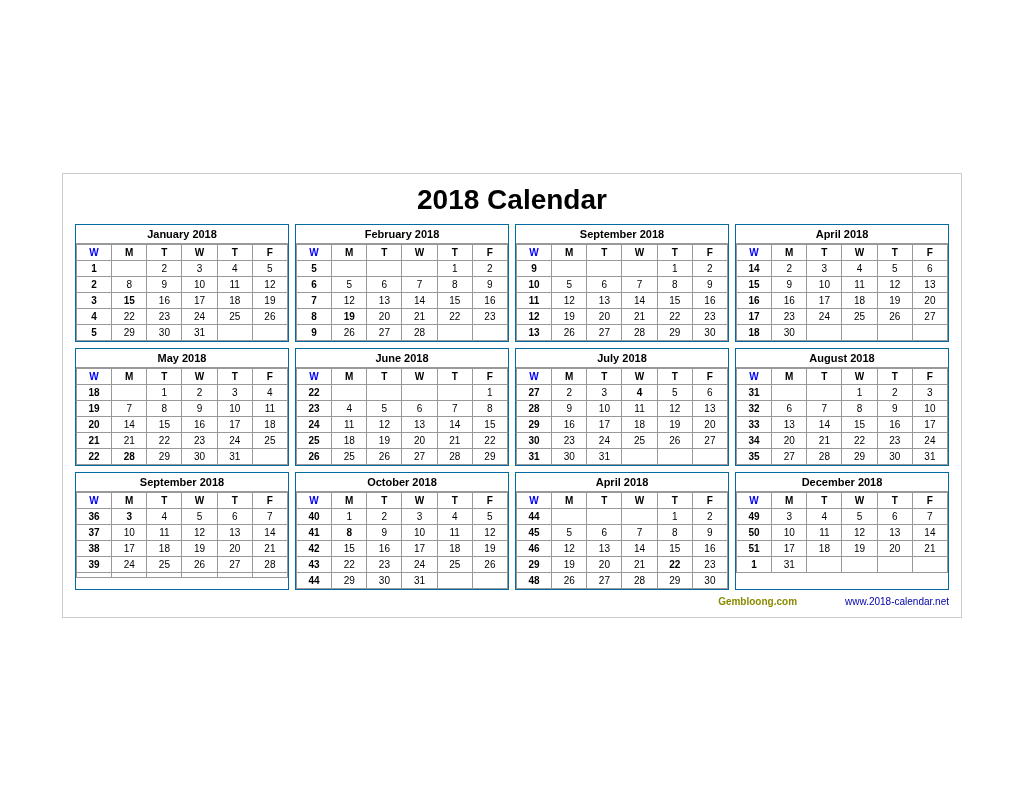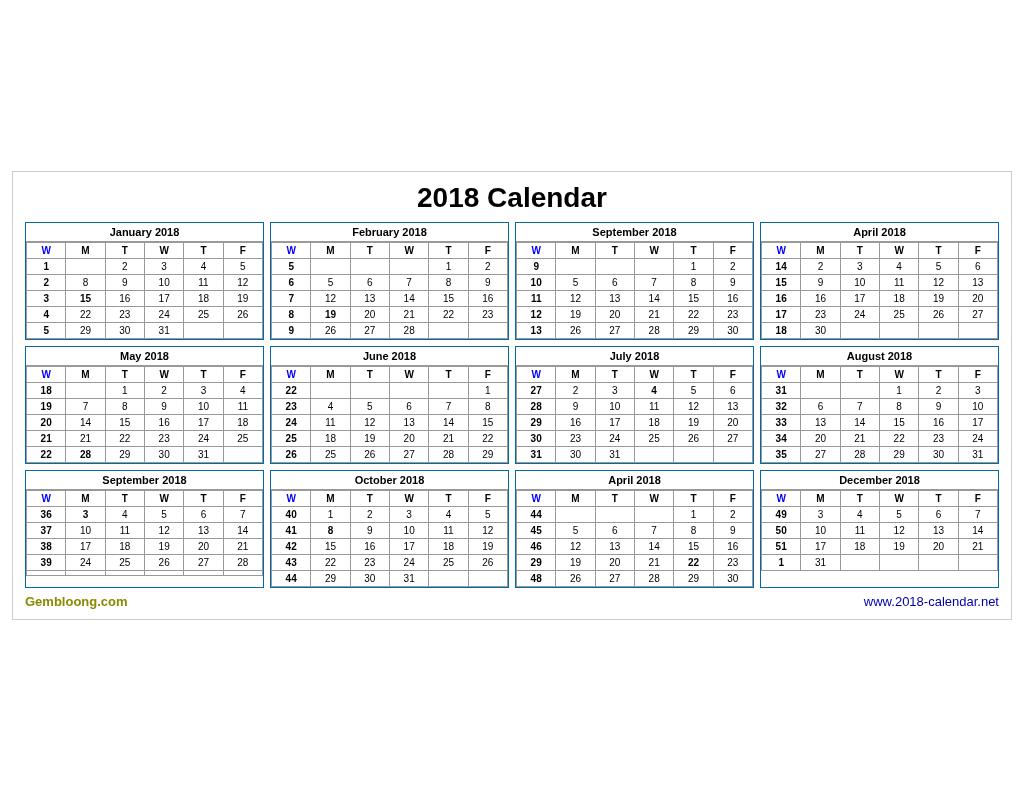--- a/index.html
+++ b/index.html
@@ -6,21 +6,21 @@
     body {
       background: #fff;
       font-family: Arial, sans-serif;
       display: flex;
       justify-content: center;
       align-items: center;
       min-height: 791px;
       width: 1024px;
     }
     .page {
-      width: 1000px;
+      width: 900px;
       padding: 10px 12px;
       background: #fff;
       border: 1px solid #ccc;
     }
     .page-title {
       text-align: center;
       font-size: 28px;
       font-weight: bold;
       margin-bottom: 8px;
       color: #000;
@@ -61,26 +61,26 @@
       min-width: 18px;
     }
     .th-w { color: #00f; }
     .th-other { color: #000; }
     .td-week { color: #00f; font-weight: bold; }
     .td-red { color: #f00; font-weight: bold; }
     .td-normal { color: #000; }
     .td-empty { color: #000; }
     .footer {
       display: flex;
-      justify-content: space-between;
+      justify-content: flex-end;
       margin-top: 6px;
-      font-size: 13px;
+      font-size: 10px;
     }
     .footer-left { color: #8a8a00; font-weight: bold; }
-    .footer-right { color: #00a; }
+    .footer-right { color: #00a; padding-left: 48px; }
   </style>
 </head>
 <body>
 
 <div class="page">
   <div class="page-title">2018 Calendar</div>
   <div class="calendar-grid" id="calendarGrid">
       <div class="month-block">
         <div class="month-title">January 2018</div>
         <table class="month-table">

